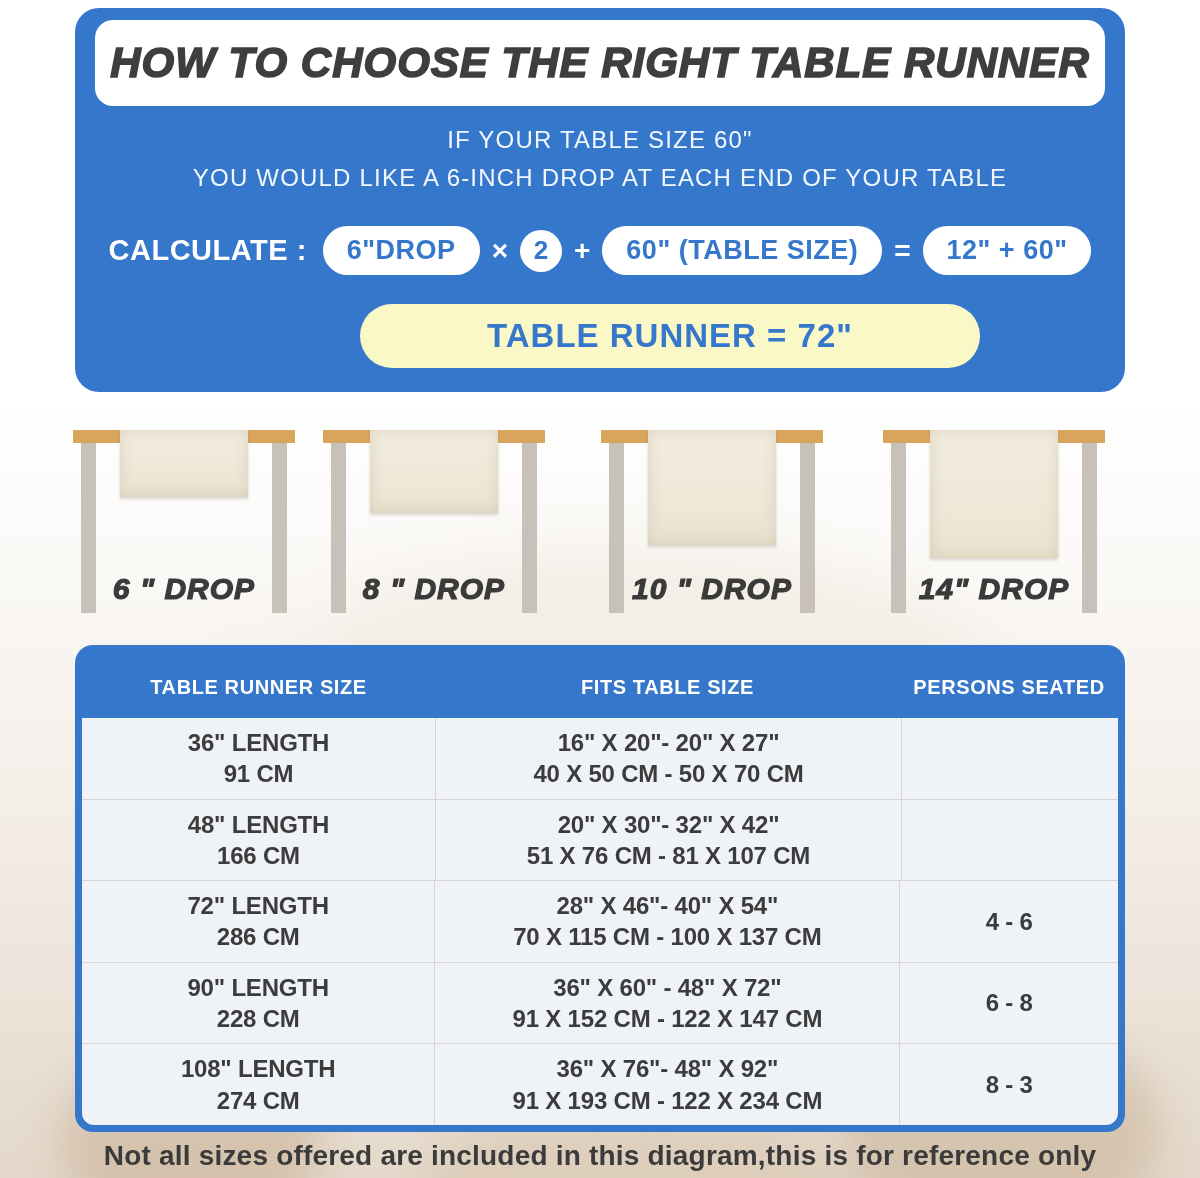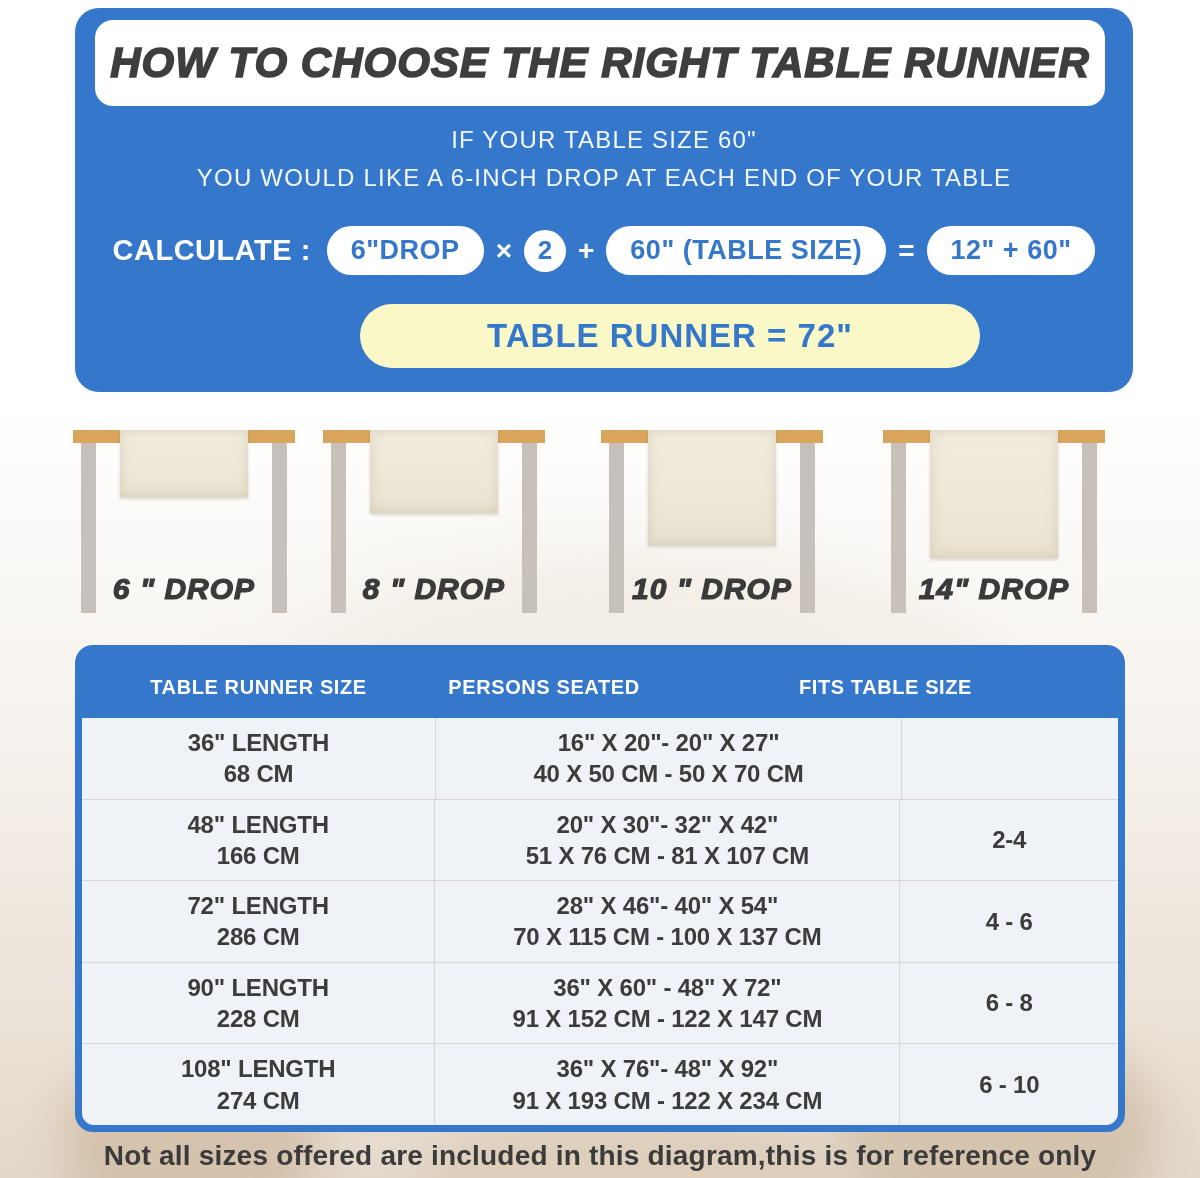--- a/index.html
+++ b/index.html
@@ -9,21 +9,21 @@
       radial-gradient(700px 500px at 50% 72%, rgba(238,230,220,0.85), rgba(238,230,220,0) 75%),
       linear-gradient(180deg,#ffffff 0%,#ffffff 34%,#faf8f5 50%,#f3ede6 70%,#eae1d6 88%,#e3d8ca 100%);}
   .blob{position:absolute;filter:blur(20px);border-radius:50%;}
   .b1{left:60px;top:1040px;width:260px;height:200px;background:rgba(186,152,118,0.35);}
   .b2{left:840px;top:1020px;width:320px;height:220px;background:rgba(180,148,112,0.32);}
   .b3{left:420px;top:1100px;width:420px;height:160px;background:rgba(205,180,150,0.30);}
   .b4{left:300px;top:560px;width:700px;height:260px;background:rgba(242,237,229,0.8);}
 
   
   .top-panel{position:absolute;left:75px;top:8px;width:1050px;height:384px;
-    background:#3577CB;border-radius:24px;padding-left:8px;}
+    background:#3577CB;border-radius:24px;}
   .title-box{position:absolute;left:20px;top:12px;width:1010px;height:86px;background:#ffffff;
     border-radius:18px;display:flex;align-items:center;justify-content:center;}
   .title-box span{font-size:42px;font-weight:700;font-style:italic;color:#3e3e3e;
     letter-spacing:1px;-webkit-text-stroke:1.6px #3e3e3e;white-space:nowrap;}
   .subtitle{position:absolute;left:0;width:100%;text-align:center;color:#f3f8ff;
     font-size:24px;font-weight:500;letter-spacing:1.2px;}
   .sub1{top:118px;}
   .sub2{top:156px;}
   .calc-row{position:absolute;left:0;top:218px;width:100%;display:flex;align-items:center;
     justify-content:center;gap:12px;}
@@ -129,46 +129,45 @@
     <div class="leg l"></div>
     <div class="leg r"></div>
     <div class="tabletop"></div>
     <div class="runner r4"></div>
     <div class="drop-label">14" DROP</div>
   </div>
 
   <div class="bottom-panel">
     <div class="thead">
       <div class="th c1">TABLE RUNNER SIZE</div>
+      <div class="th c2">FITS TABLE SIZE</div>
       <div class="th c3">PERSONS SEATED</div>
-      <div class="th c2">FITS TABLE SIZE</div>
     </div>
     <div class="tbody">
 
       <div class="tr">
         <div class="td c1">
           <span>36" LENGTH</span>
-          <span>68 CM</span>
+          <span>91 CM</span>
         </div>
         <div class="td c2">
           <span>16" X 20"- 20" X 27"</span>
           <span>40 X 50 CM - 50 X 70 CM</span>
         </div>
       </div>
 
       <div class="tr">
         <div class="td c1">
           <span>48" LENGTH</span>
           <span>166 CM</span>
         </div>
         <div class="td c2">
           <span>20" X 30"- 32" X 42"</span>
           <span>51 X 76 CM - 81 X 107 CM</span>
         </div>
-        <div class="td c3">2-4</div>
       </div>
 
       <div class="tr">
         <div class="td c1">
           <span>72" LENGTH</span>
           <span>286 CM</span>
         </div>
         <div class="td c2">
           <span>28" X 46"- 40" X 54"</span>
           <span>70 X 115 CM - 100 X 137 CM</span>
@@ -190,20 +189,20 @@
 
       <div class="tr">
         <div class="td c1">
           <span>108" LENGTH</span>
           <span>274 CM</span>
         </div>
         <div class="td c2">
           <span>36" X 76"- 48" X 92"</span>
           <span>91 X 193 CM - 122 X 234 CM</span>
         </div>
-        <div class="td c3">6 - 10</div>
+        <div class="td c3">8 - 3</div>
       </div>
 
     </div>
   </div>
 
   <div class="footer-note">Not all sizes offered are included in this diagram,this is for reference only</div>
 </div>
 
 </body></html>

